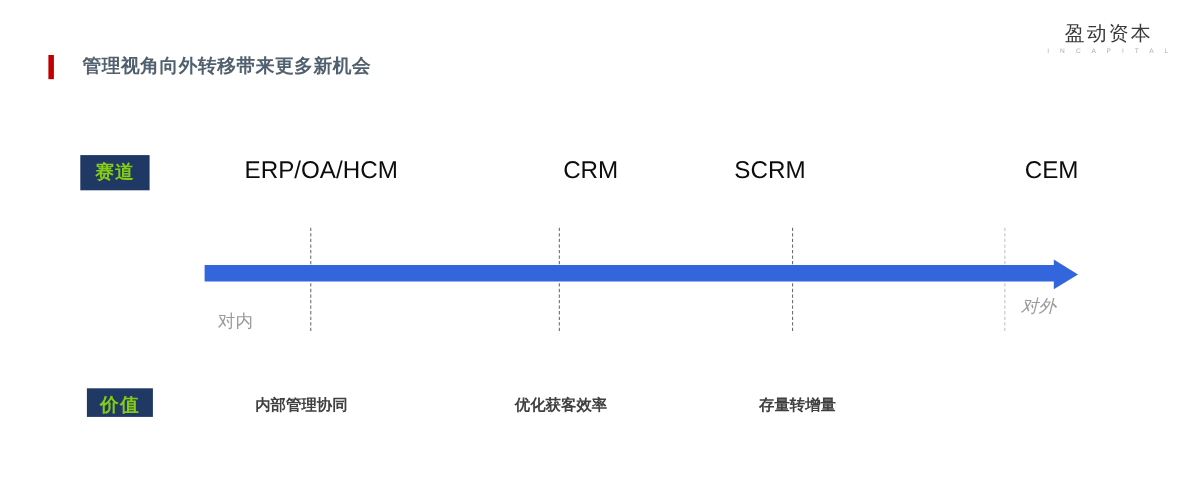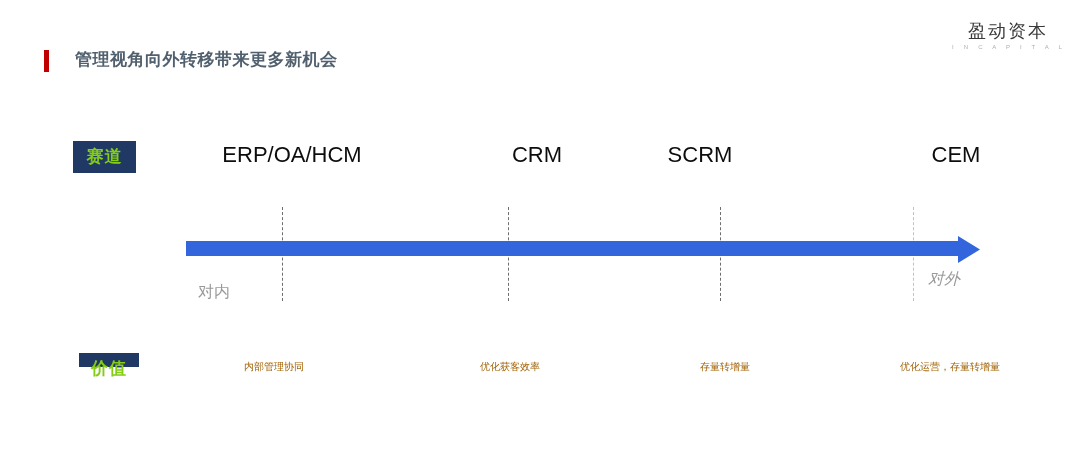--- a/index.html
+++ b/index.html
@@ -77,21 +77,21 @@
     left: 73px;
     top: 141px;
     width: 63px;
     height: 32px;
     line-height: 32px;
   }
   #badge-value {
     left: 79px;
     top: 353px;
     width: 60px;
-    height: 14px;
+    height: 26px;
     line-height: 31px;
   }
 
   
   .cat-header {
     position: absolute;
     top: 142px;
     transform: translateX(-50%);
     font-size: 22px;
     color: #0D0D0D;
@@ -129,23 +129,24 @@
     white-space: nowrap;
   }
   #caption-inner { left: 198px; top: 259px; margin-top: 23px; }
   #caption-outer { left: 928px; top: 269px; font-style: italic; }
 
   
   .value-text {
     position: absolute;
     top: 360px;
     transform: translateX(-50%);
-    font-size: 10px;
-    color: #a16207;
+    font-size: 14px;
+    color: #404040;
     white-space: nowrap;
+    font-weight: bold;
   }
 </style>
 </head>
 <body>
 
 <div id="slide">
 
   <div class="title-accent"></div>
   <div class="slide-title">管理视角向外转移带来更多新机会</div>
 
@@ -170,15 +171,14 @@
   <svg id="arrow-svg" viewBox="0 0 800 40">
     <polygon points="0,11 772,11 772,6 794,19.5 772,33 772,26 0,26" fill="#3366DD"></polygon>
   </svg>
 
   <div class="endpoint-caption" id="caption-inner">对内</div>
   <div class="endpoint-caption" id="caption-outer">对外</div>
 
   <div class="value-text" style="left:274px">内部管理协同</div>
   <div class="value-text" style="left:510px">优化获客效率</div>
   <div class="value-text" style="left:725px">存量转增量</div>
-  <div class="value-text" style="left:950px">优化运营，存量转增量</div>
 
 </div>
 
 </body></html>

